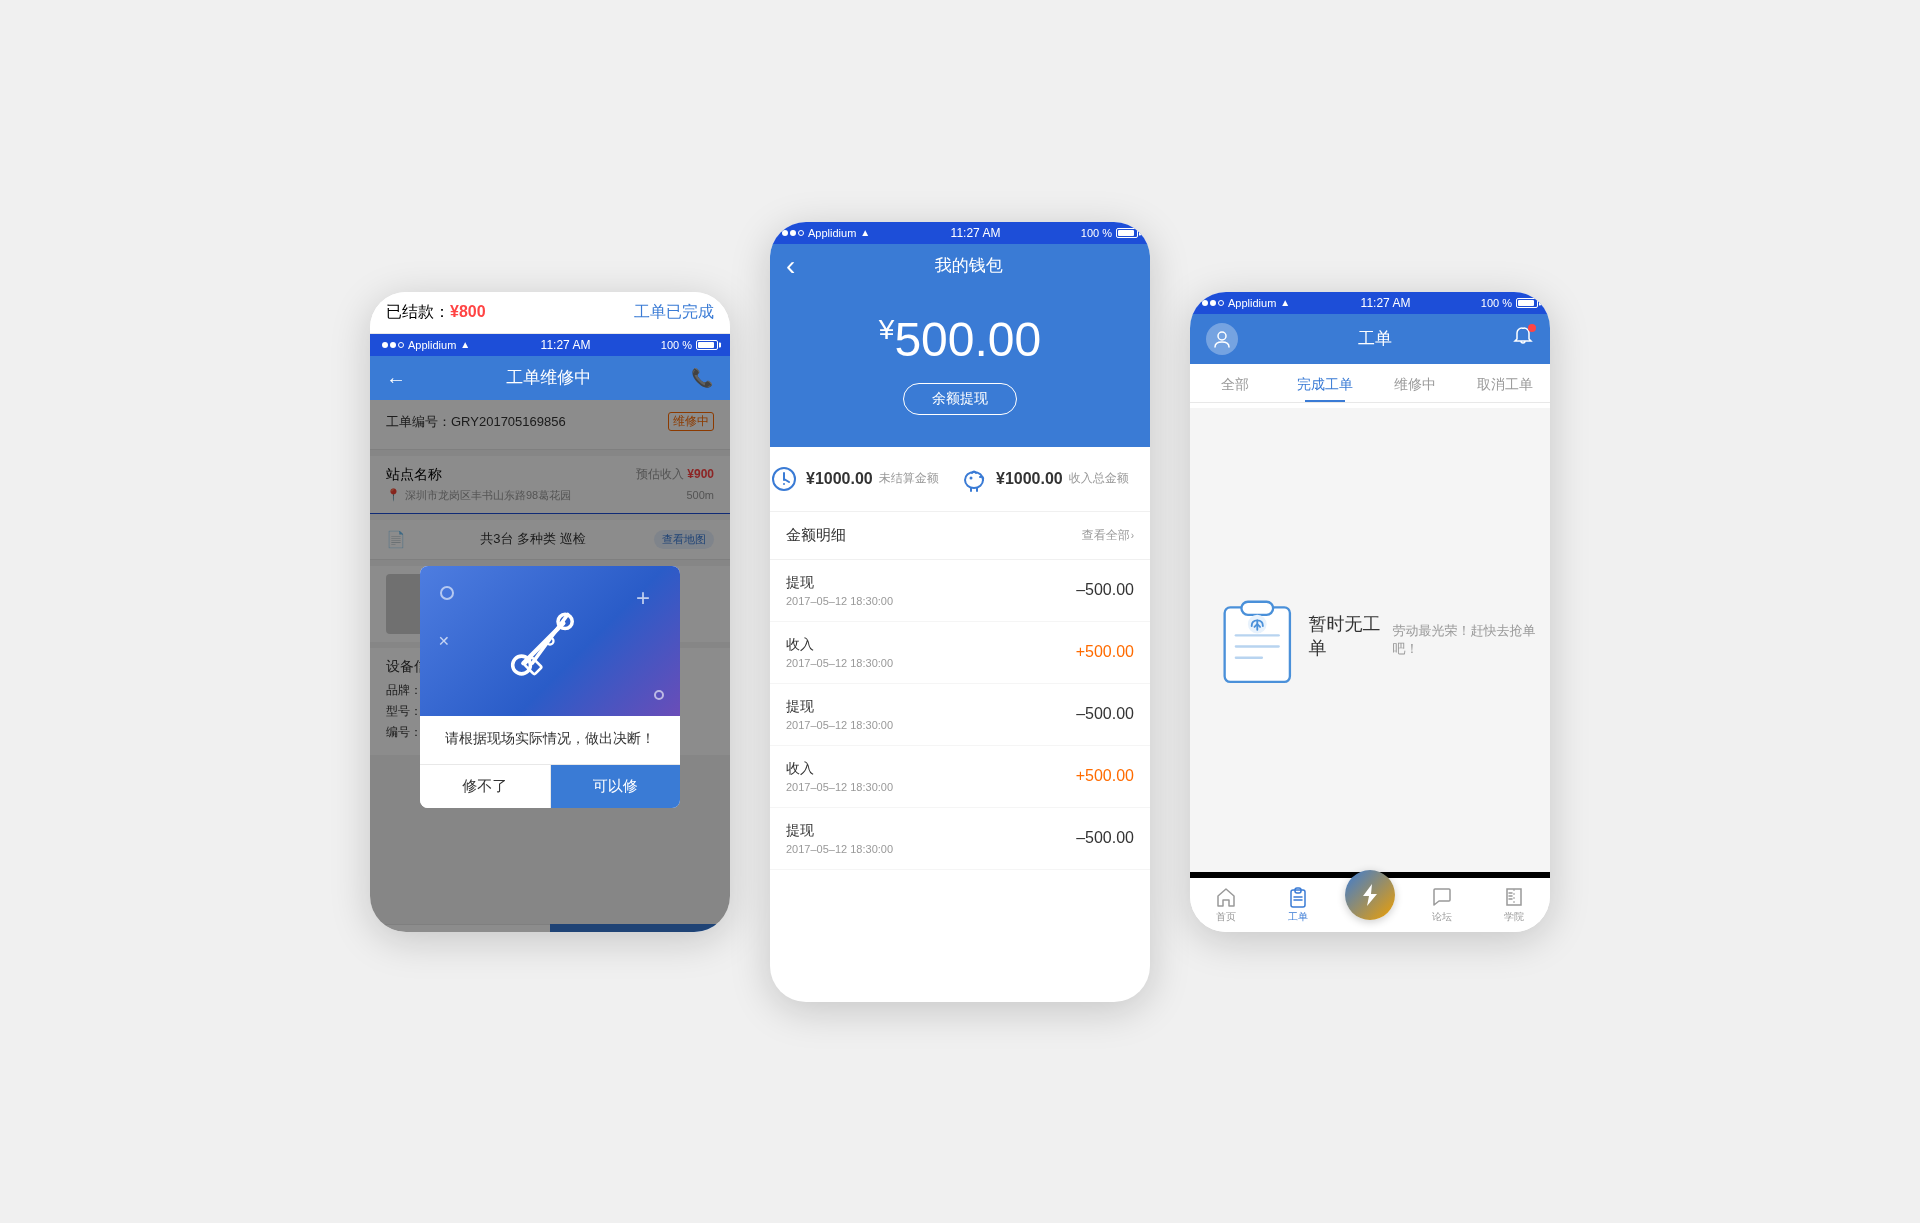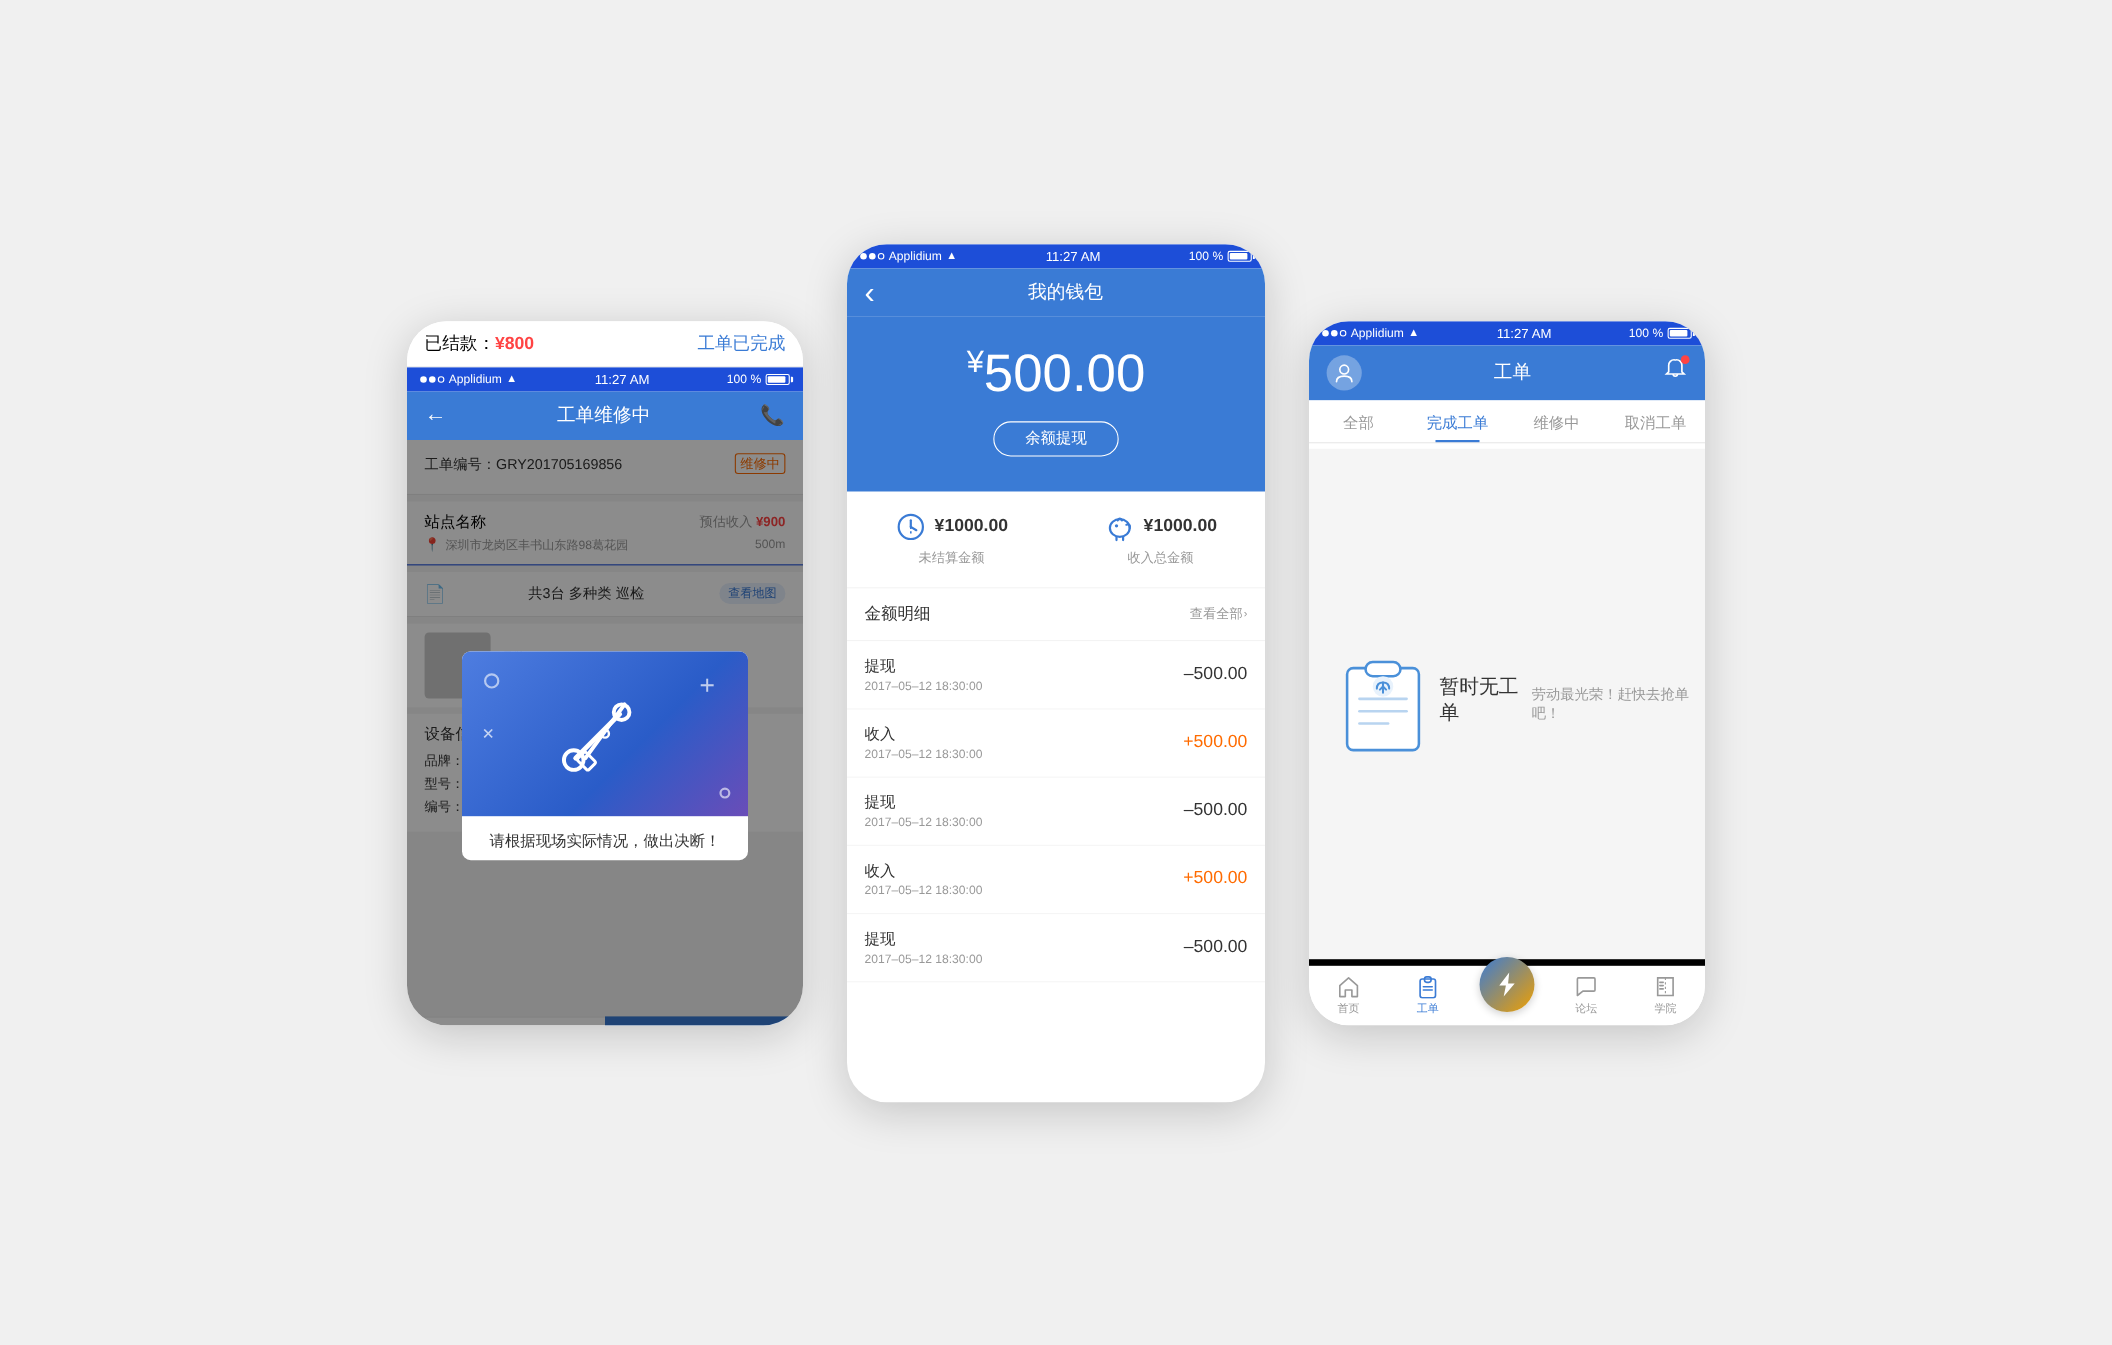--- a/index.html
+++ b/index.html
@@ -252,21 +252,21 @@
     .wallet-stats {
       background: #fff;
       display: flex;
       padding: 18px 0;
       border-bottom: 1px solid #f0f0f0;
     }
     .stat-item {
       flex: 1;
       text-align: center;
       display: flex;
-      flex-direction: column;
+      flex-direction: row;
       align-items: center;
       gap: 6px;
     }
     .stat-row { display: flex; align-items: center; gap: 8px; }
     .stat-value { font-size: 16px; font-weight: 600; color: #333; }
     .stat-label { font-size: 12px; color: #999; }
 
     .detail-header {
       background: #fff;
       display: flex;
@@ -519,20 +519,24 @@
             <circle cx="18" cy="72" r="10" stroke="white" stroke-width="4" fill="none"></circle>
             <circle cx="67" cy="23" r="8" stroke="white" stroke-width="4" fill="none"></circle>
 
             <line x1="70" y1="15" x2="30" y2="70" stroke="white" stroke-width="4" stroke-linecap="round"></line>
             <rect x="25" y="65" width="12" height="16" rx="2" stroke="white" stroke-width="3" fill="none" transform="rotate(-45 31 73)"></rect>
 
             <circle cx="50" cy="45" r="4" stroke="white" stroke-width="2.5" fill="none"></circle>
           </svg>
         </div>
         <div class="dialog-text">请根据现场实际情况，做出决断！</div>
+        <div class="dialog-actions">
+          <button class="dialog-btn cancel-btn">修不了</button>
+          <button class="dialog-btn confirm-btn">可以修</button>
+        </div>
       </div>
     </div>
 
   </div>
 </div>
 
 <div class="phone phone-2">
 
   <div class="status-bar">
     <div class="left">

